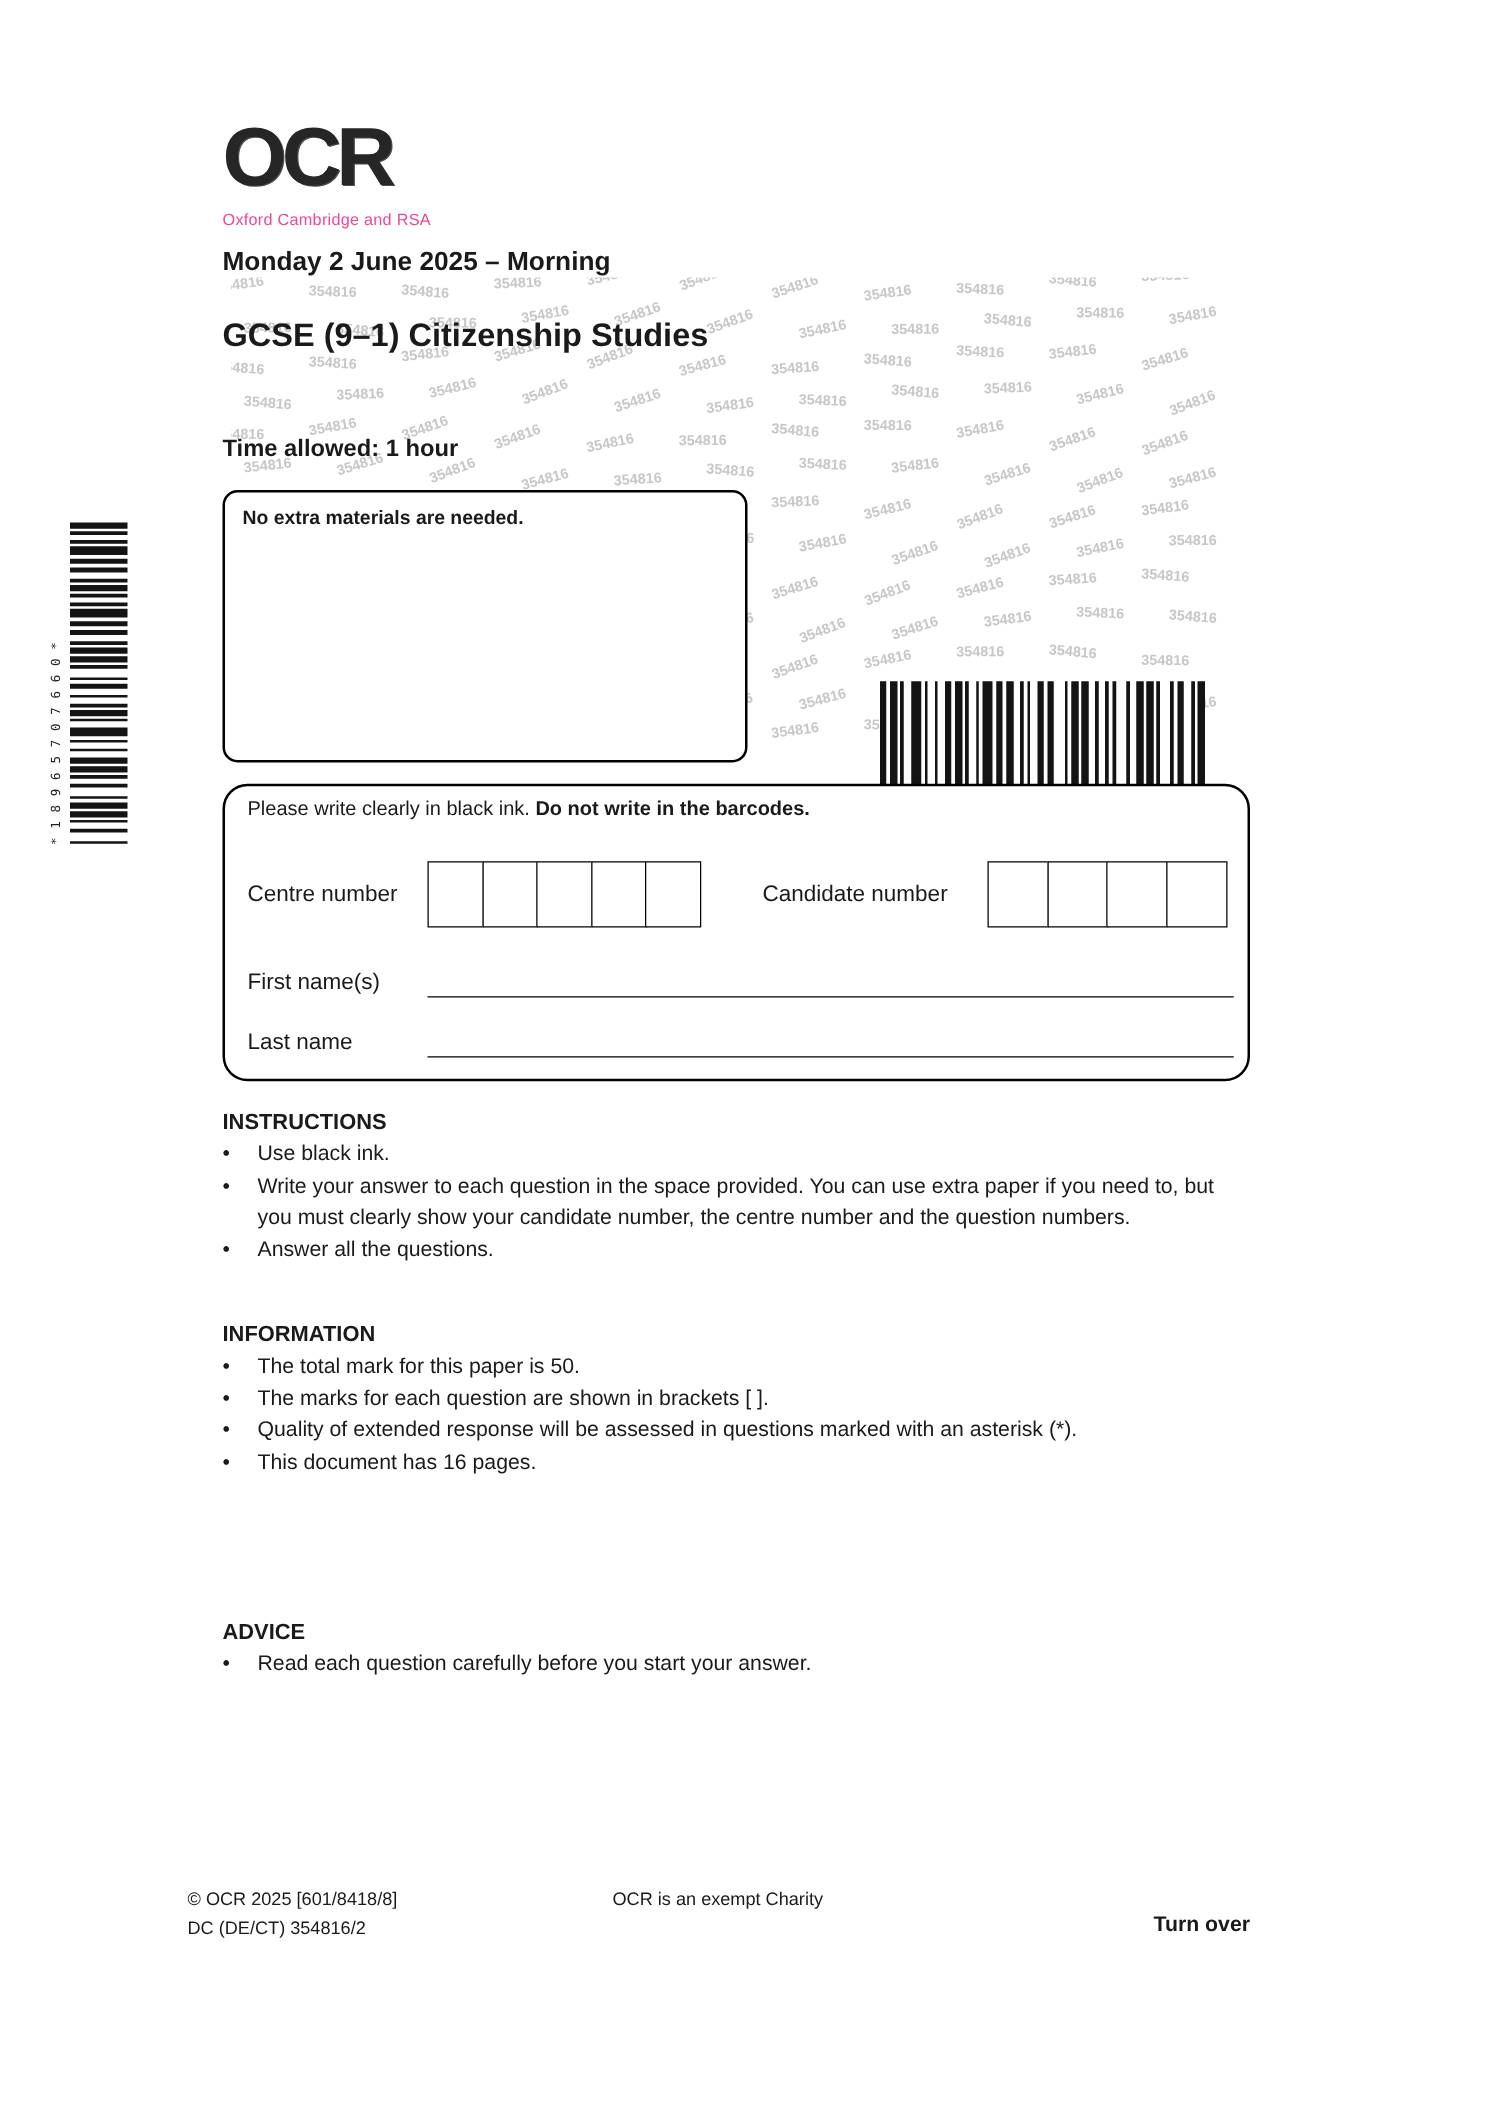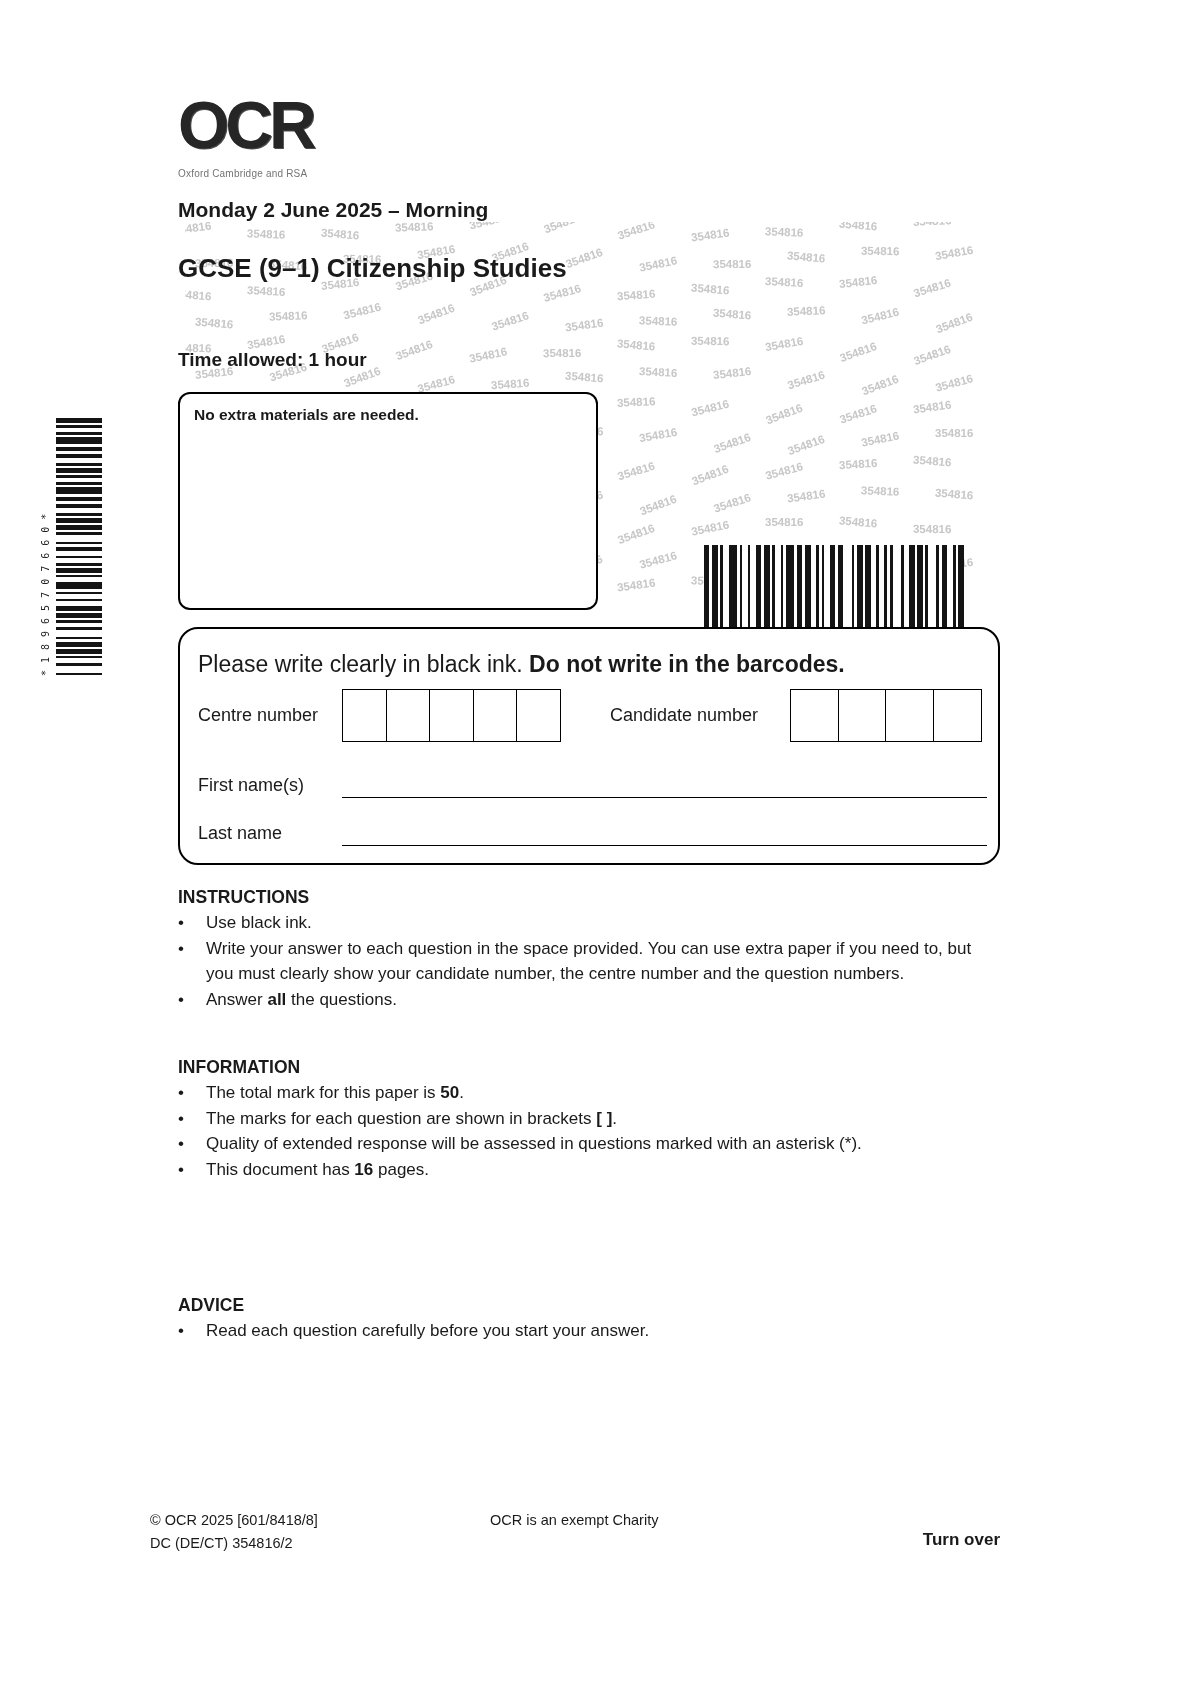--- a/index.html
+++ b/index.html
@@ -21,21 +21,21 @@
     position:absolute;font-size:11.5px;font-weight:bold;color:#c7c7c7;
     white-space:nowrap;font-family:"Liberation Sans",sans-serif;
   }
   
   .logo-block{position:absolute;left:178px;top:84px;z-index:2;}
   .logo-text{
     font-size:66px;line-height:82px;font-weight:bold;letter-spacing:-4px;
     color:#262626;font-family:"Liberation Sans",sans-serif;
     text-shadow:1px 1px 0 #4d4d4d;
   }
-  .logo-tagline{font-size:10px;color:#737373;margin-top:2px;letter-spacing:0.2px;}
+  .logo-tagline{font-size:13px;color:#ec4899;margin-top:2px;letter-spacing:0.2px;}
   .date-line{position:absolute;left:178px;top:198px;font-size:21px;font-weight:bold;z-index:2;}
   .qual-line{position:absolute;left:178px;top:253px;font-size:26px;font-weight:bold;z-index:2;}
   .code-line{position:absolute;left:178px;top:306px;font-size:22px;z-index:2;}
   .code-line .code{font-weight:bold;margin-right:10px;}
   .time-line{position:absolute;left:178px;top:349px;font-size:19px;font-weight:bold;z-index:2;}
   
   .materials-box{
     position:absolute;left:178px;top:392px;width:420px;height:218px;
     background:#fff;border:2px solid #000;border-radius:12px;z-index:2;
     box-sizing:border-box;padding:12px 14px;
@@ -58,21 +58,21 @@
     white-space:nowrap;color:#222;
   }
   .bc-bar{background:#141414;}
   .bc-space{background:transparent;}
   
   .candidate-box{
     position:absolute;left:178px;top:627px;width:822px;height:238px;
     background:#fff;border:2px solid #000;border-radius:20px;z-index:2;
     box-sizing:border-box;
   }
-  .cand-instruction{position:absolute;left:18px;top:22px;font-size:23px;}
+  .cand-instruction{position:absolute;left:18px;top:10px;font-size:16px;}
   .cand-instruction strong{font-weight:bold;}
   .centre-label{position:absolute;left:18px;top:76px;font-size:18px;}
   .centre-cells{position:absolute;left:162px;top:60px;display:flex;}
   .candidate-label{position:absolute;left:430px;top:76px;font-size:18px;}
   .candidate-cells{position:absolute;left:610px;top:60px;display:flex;}
   .num-cell{
     width:45px;height:53px;border:1.5px solid #000;box-sizing:border-box;
     margin-left:-1.5px;background:#fff;
   }
   .num-cell:first-child{margin-left:0;}
@@ -80,21 +80,21 @@
   .firstname-label{position:absolute;left:18px;top:146px;font-size:18px;}
   .firstname-line{position:absolute;left:162px;top:142px;width:645px;height:26px;border-bottom:1.5px solid #000;}
   .lastname-label{position:absolute;left:18px;top:194px;font-size:18px;}
   .lastname-line{position:absolute;left:162px;top:190px;width:645px;height:26px;border-bottom:1.5px solid #000;}
   
   .section{position:absolute;left:178px;width:825px;z-index:2;}
   .section-heading{font-size:17.5px;font-weight:bold;line-height:26px;}
   .bullet-row{display:flex;align-items:flex-start;}
   .bullet-glyph{width:28px;flex:0 0 28px;font-size:17px;line-height:25.5px;}
   .bullet-text{flex:1;font-size:17px;line-height:25.5px;}
-  .bullet-text strong{font-weight:bold;text-align:right;}
+  .bullet-text strong{font-weight:normal;text-align:right;}
   #section-instructions{top:884px;}
   #section-information{top:1054px;}
   #section-advice{top:1292px;}
   
   .footer-copyright{position:absolute;left:150px;top:1512px;font-size:14.5px;z-index:2;}
   .footer-dc{position:absolute;left:150px;top:1535px;font-size:14.5px;z-index:2;}
   .footer-charity{position:absolute;left:490px;top:1512px;font-size:14.5px;z-index:2;}
   .footer-turnover{position:absolute;left:850px;top:1530px;width:150px;text-align:right;font-size:17px;font-weight:bold;z-index:2;}
 </style>
 </head>

